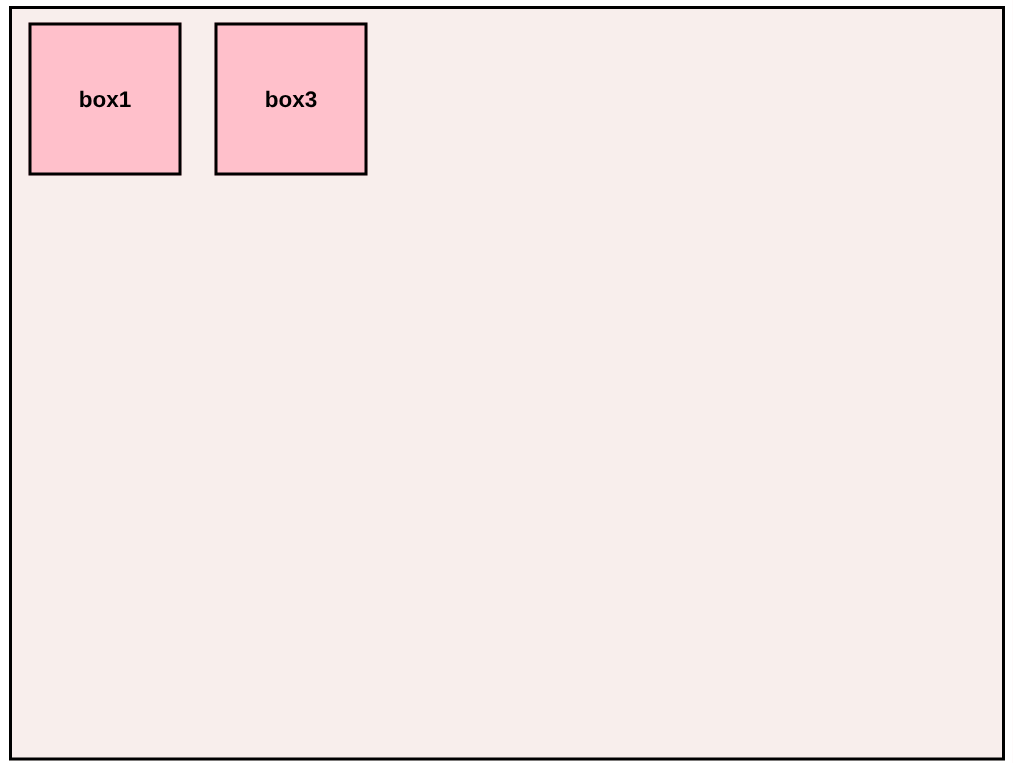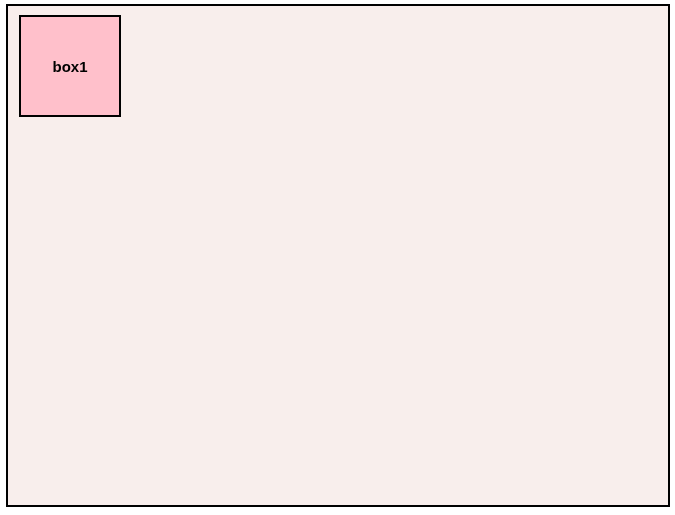--- a/index.html
+++ b/index.html
@@ -41,13 +41,16 @@
     text-align: center;
   }
 </style>
 </head>
 <body>
 
 <div class="outer-container">
   <div class="box">
     <span>box1</span>
   </div>
+  <div class="box">
+    <span>box3</span>
+  </div>
 </div>
 
 </body></html>

